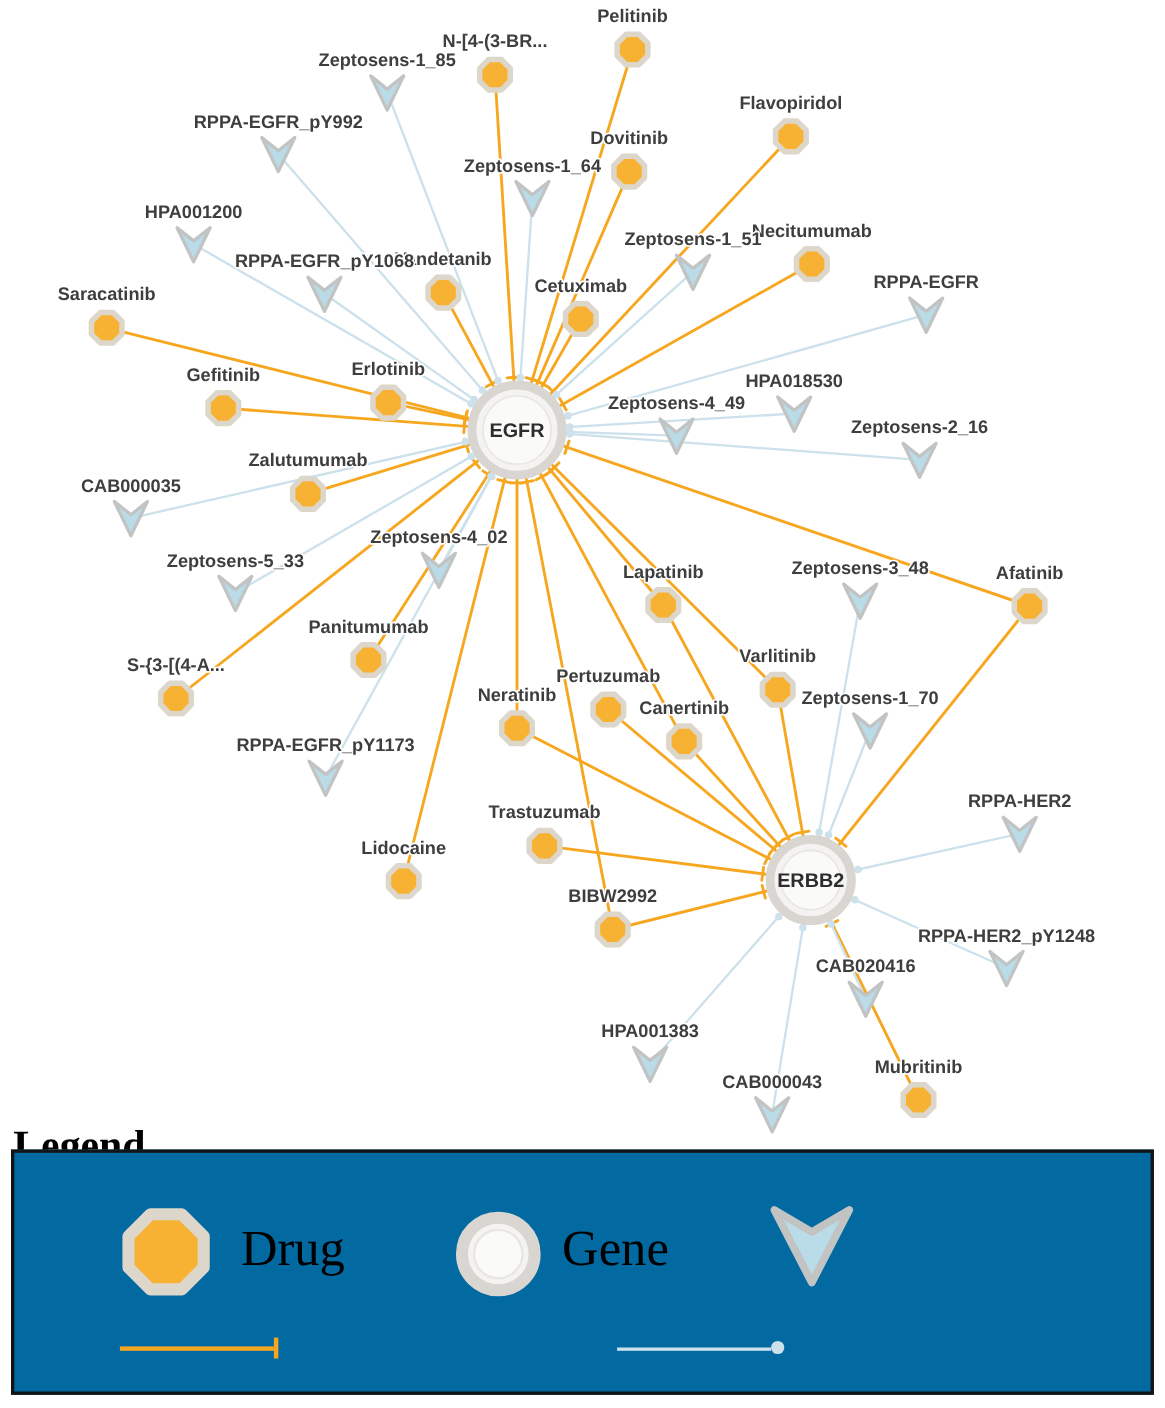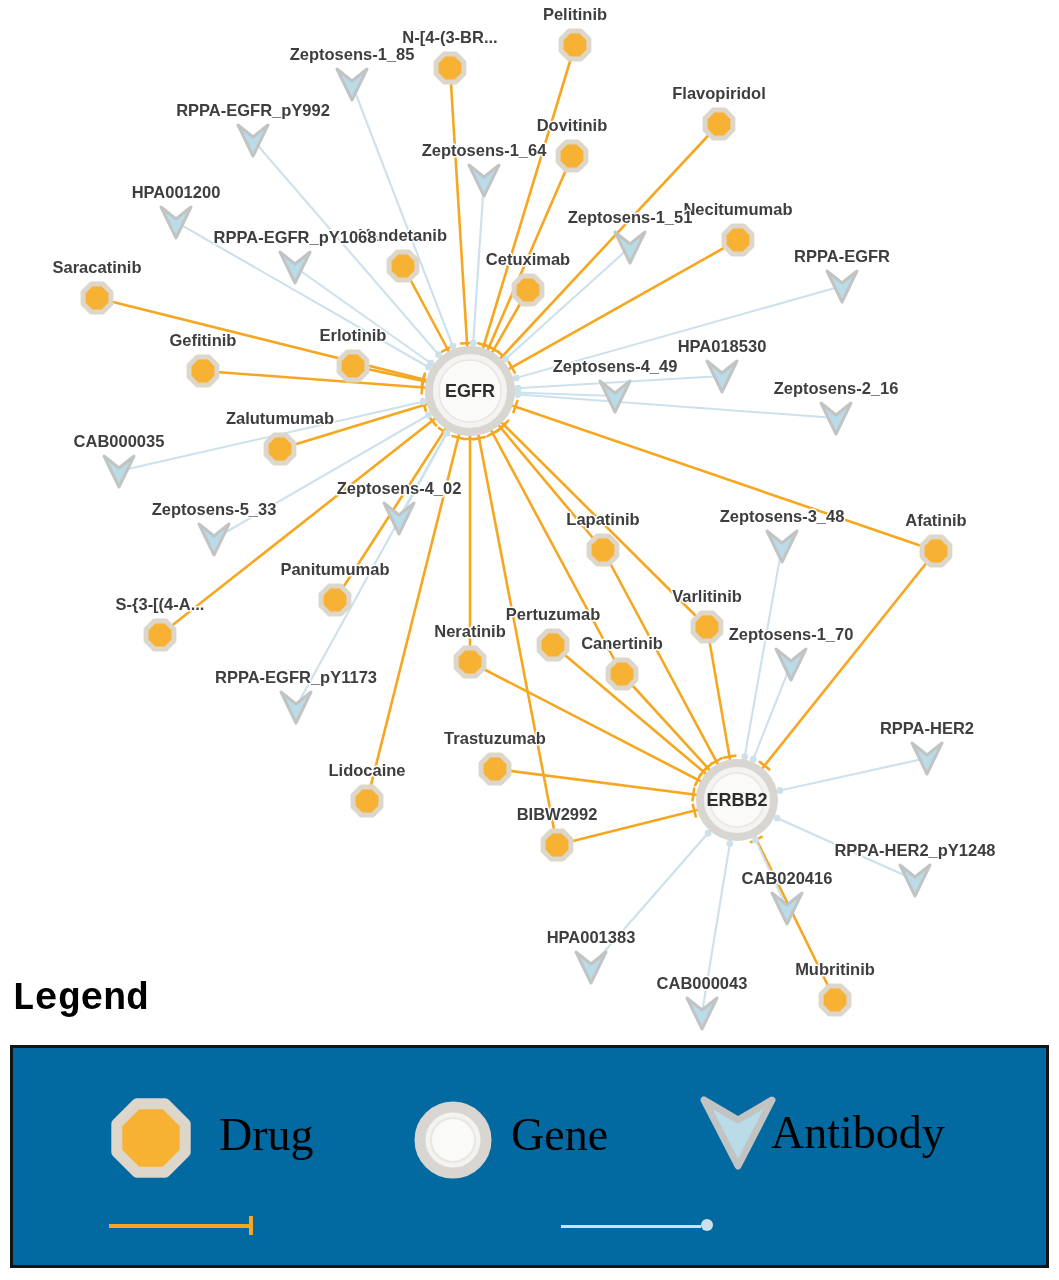--- a/index.html
+++ b/index.html
@@ -2,22 +2,22 @@
 <html style="--drug-fill: #F7B233; --drug-halo: #DCD6CB; --gene-fill: #F4F3F1; --gene-ring: #D9D6D1; --gene-inner: #FAFAF8; --antibody-fill: #BADCE9; --antibody-stroke: #C2C4C4; --drug-edge: #F6A71F; --antibody-edge: #CCE1EB; --label-color: #3E3E3E; --legend-border: #141414;"><head>
 <meta charset="utf-8">
 <style>
   html,body{margin:0;padding:0;}
   body{
     width:1059px;height:1280px;position:relative;overflow:hidden;
     background:#ffffff;font-family:"Liberation Sans",sans-serif;
   }
   #network{position:absolute;left:0;top:0;}
   .legend-heading{
-    position:absolute;left:12px;top:977px;
-    font-family:Liberation Mono, monospace;font-weight:700;font-size:38px;color:#000;
+    position:absolute;left:12px;top:1020px;
+    font-family:Liberation Serif, serif;font-weight:700;font-size:38px;color:#000;
   }
   .legend-box{
     position:absolute;left:10px;top:1045px;width:1033px;height:217px;
     border:3px solid var(--legend-border,#141414);background:#0369a1;
   }
   .legend-box .abs{position:absolute;}
   .l-label{
     position:absolute;font-family:"Liberation Serif",serif;color:#000;
     white-space:nowrap;
   }
@@ -253,20 +253,19 @@
 
   <svg class="abs li-gene" width="96" height="96" viewBox="0 0 96 96">
     <circle cx="48" cy="48" r="33" style="fill:var(--gene-fill,#F4F3F1);stroke:var(--gene-ring,#D9D6D1);stroke-width:11"></circle>
     <circle cx="48" cy="48" r="22" style="fill:var(--gene-inner,#FAFAF8);stroke:#E8E6E2;stroke-width:2"></circle>
   </svg>
   <span class="l-label row1-label label-gene">Gene</span>
 
   <svg class="abs li-antibody" width="110" height="100" viewBox="0 0 110 100">
     <polygon points="21,14 55,80 89,14 55,34" style="fill:var(--antibody-fill,#BADCE9);stroke:var(--antibody-stroke,#C2C4C4);stroke-width:7;stroke-linejoin:round"></polygon>
   </svg>
-  <span class="l-label row1-label label-antibody">Antibody</span>
 
   <div class="abs l-edge-drug-line"></div>
   <div class="abs l-edge-drug-tee"></div>
 
   <div class="abs l-edge-ab-line"></div>
   <div class="abs l-edge-ab-dot"></div>
 </div>
 
 </body></html>

